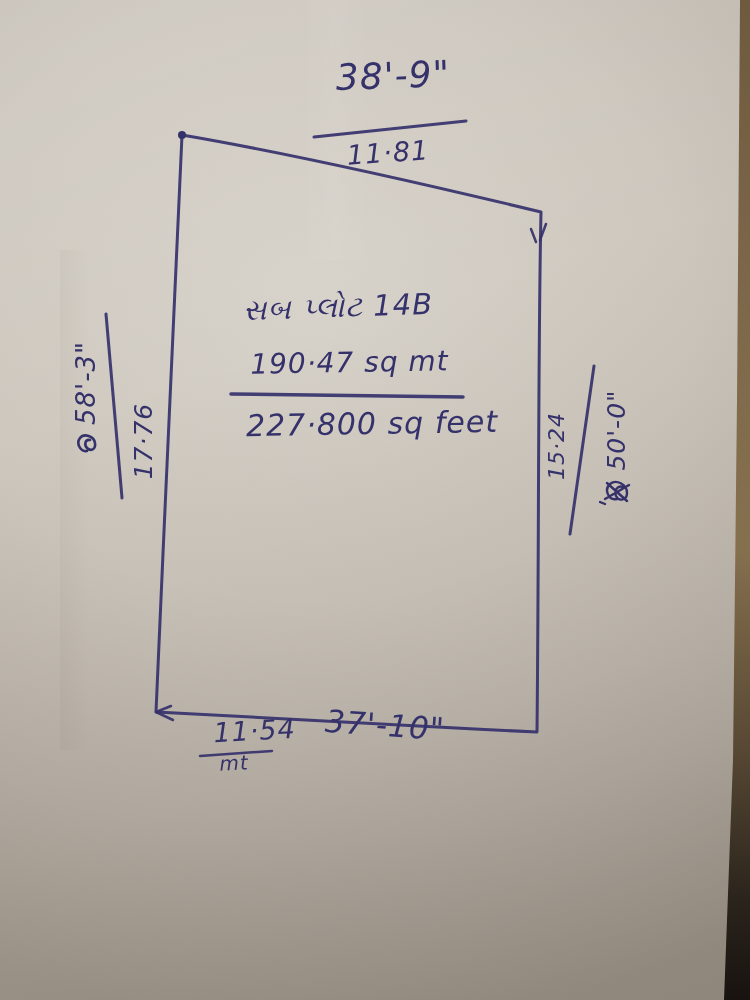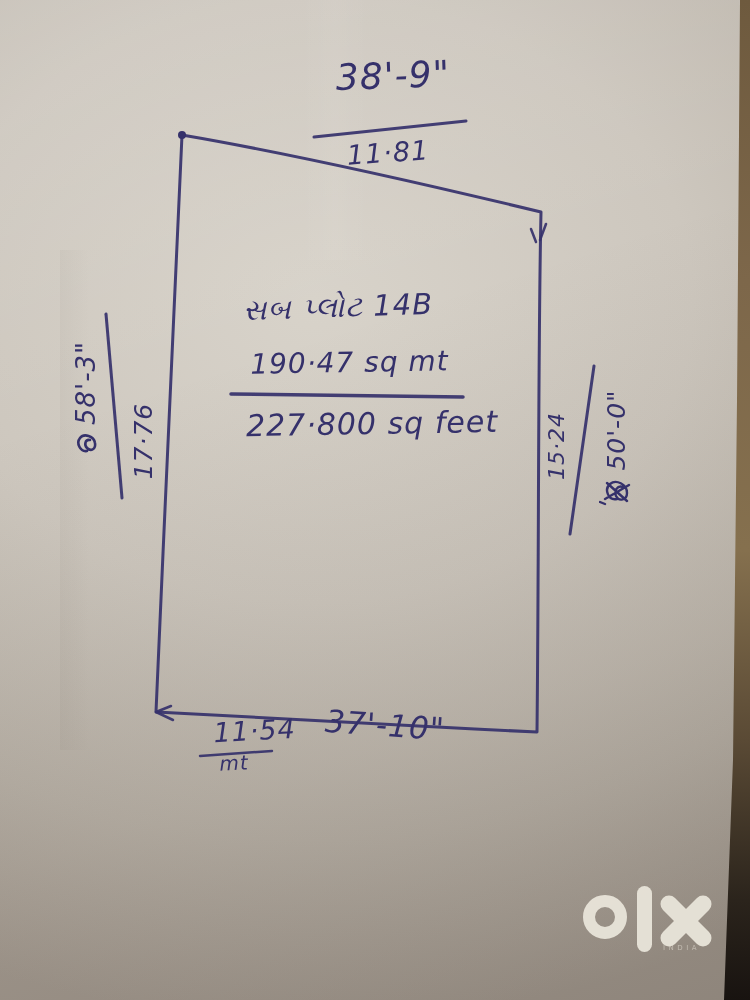--- a/index.html
+++ b/index.html
@@ -100,25 +100,14 @@
     <svg class="scribble" width="30" height="34" viewBox="0 0 30 34">
       <path d="M8,18 C6,9 18,5 23,11 C28,17 23,28 14,28 C7,28 5,20 11,17 C16,15 22,18 20,24 M6,28 L24,8 M8,6 L22,30 M3,6 L5,1" stroke="#35316b" stroke-width="2.4" fill="none" stroke-linecap="round"></path>
     </svg>
     <span>50'-0"</span>
   </div>
 
   <div class="hw" id="dim-bottom-m">11·54</div>
   <div class="hw" id="dim-bottom-unit">mt</div>
   <div class="hw" id="dim-bottom-feet">37'-10"</div>
 
-  <div id="olx">
-    <div id="olx-o"></div>
-    <div id="olx-bar"></div>
-    <svg id="olx-x" width="58" height="58" viewBox="0 0 58 58">
-      <g stroke="#e9e5da" stroke-width="17" stroke-linecap="round">
-        <path d="M12,12 L46,46"></path>
-        <path d="M46,12 L12,46"></path>
-      </g>
-    </svg>
-    <div id="olx-india">INDIA</div>
-  </div>
 
 </div>
 
 </body></html>

